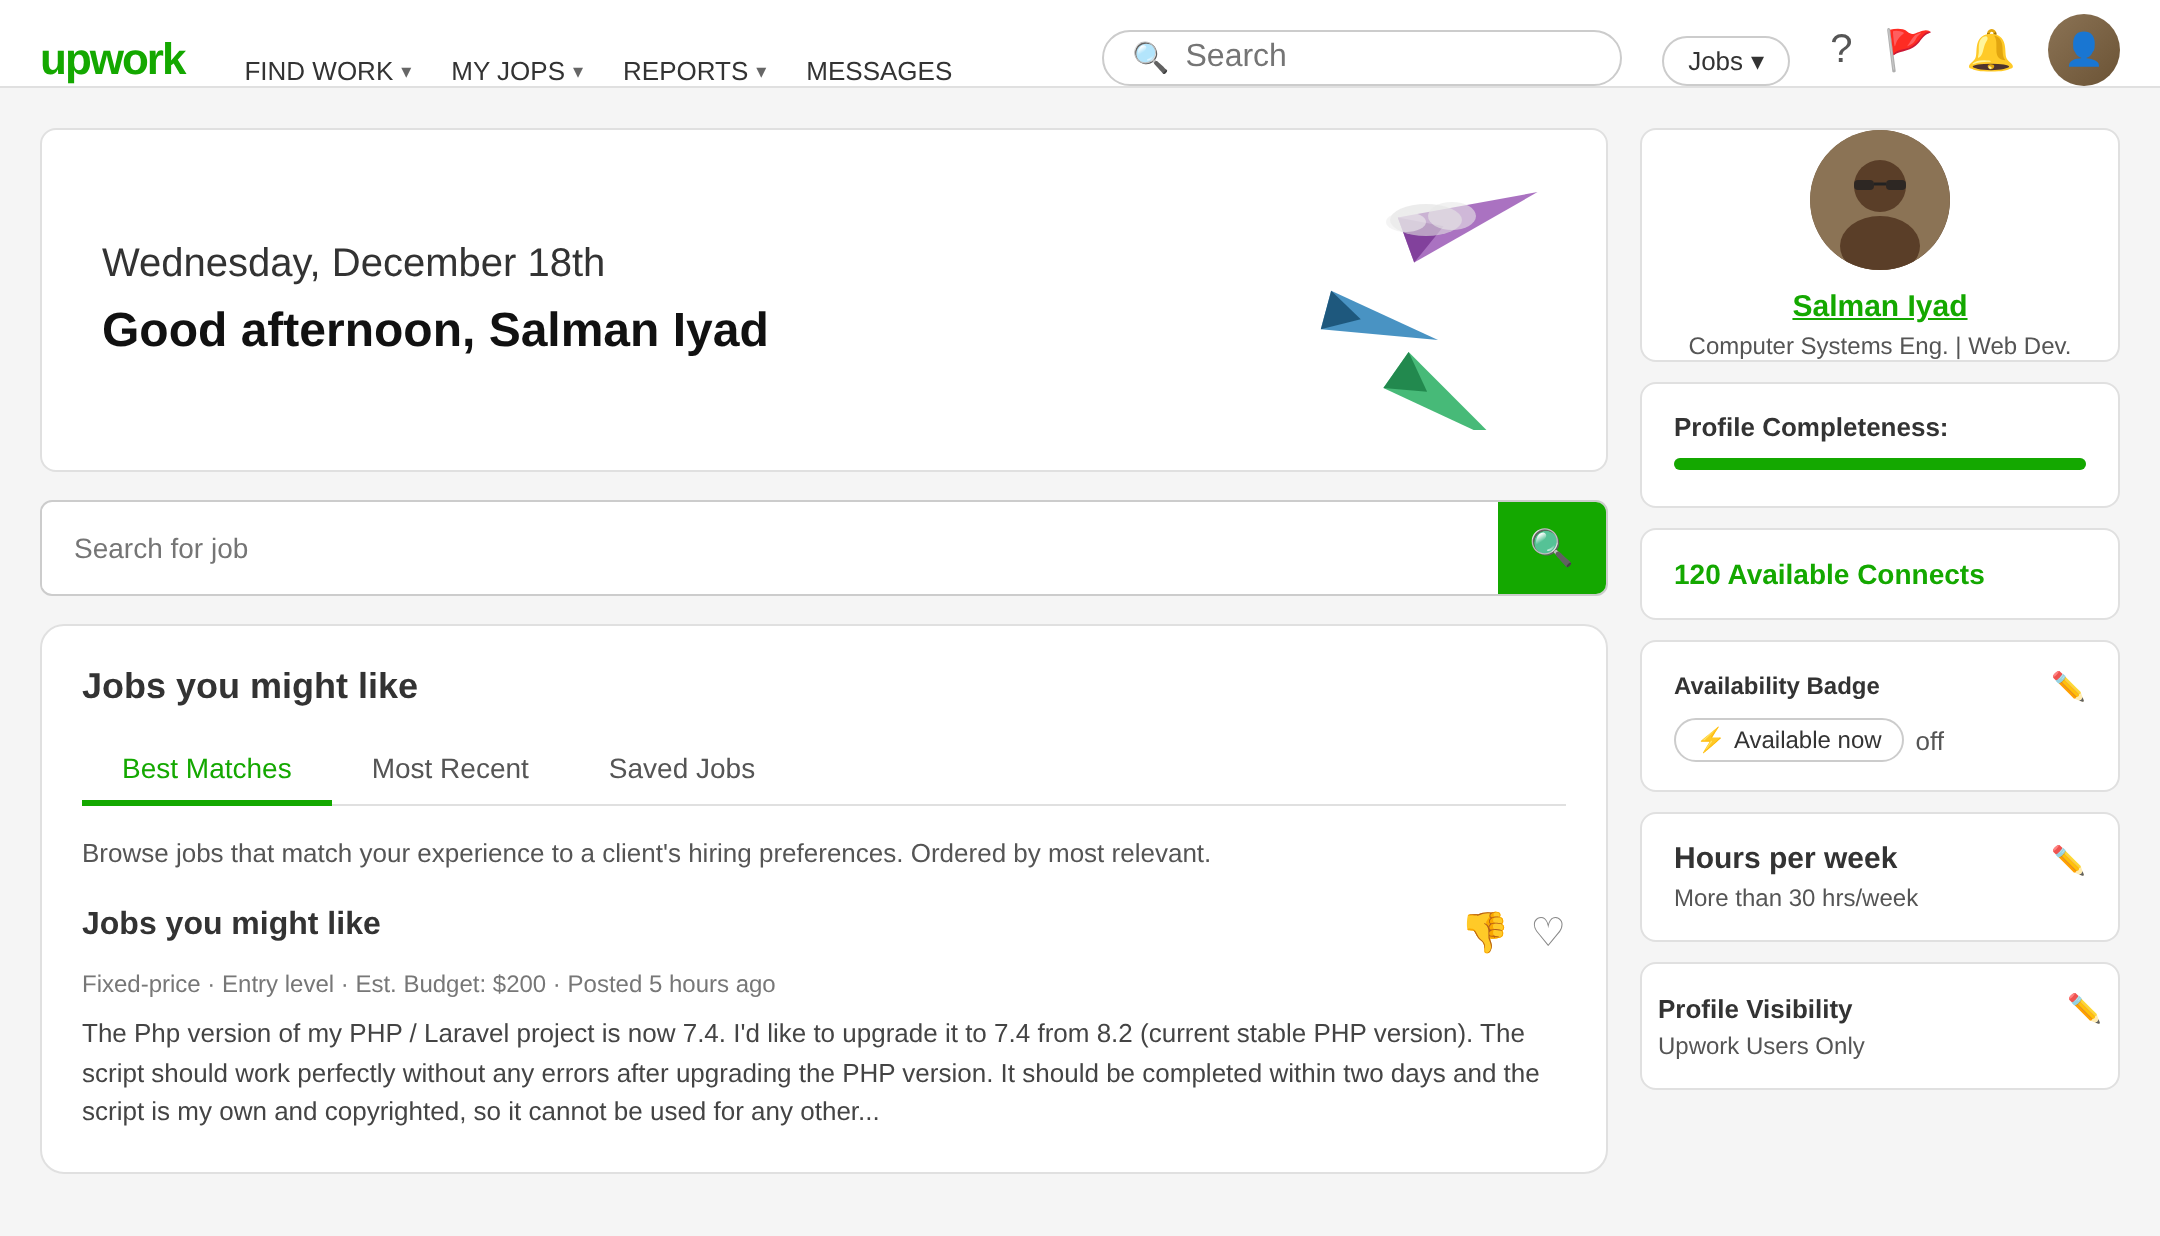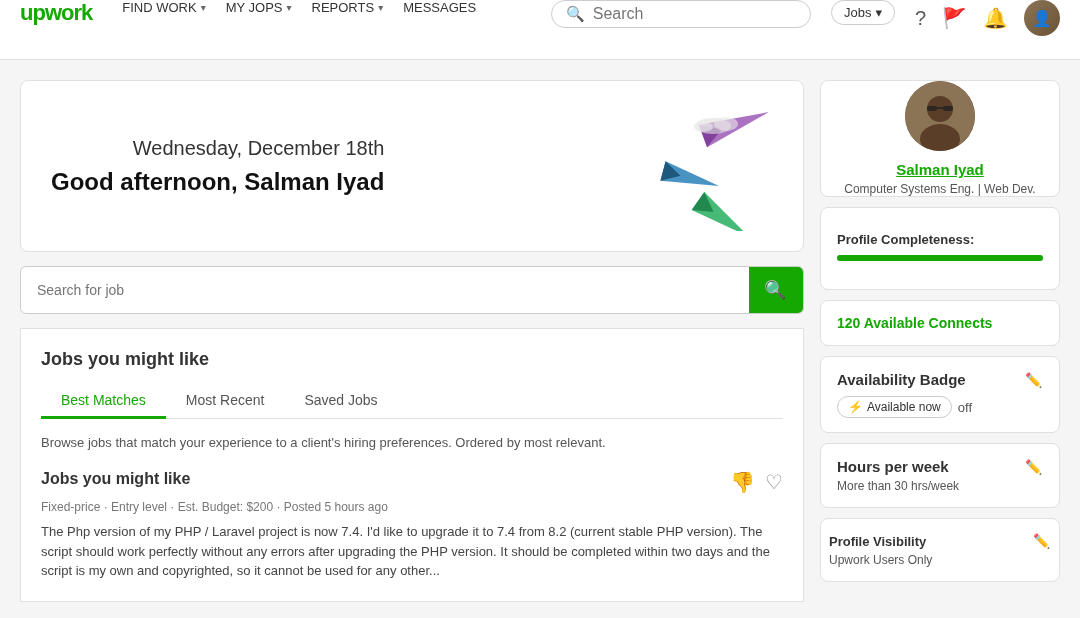--- a/index.html
+++ b/index.html
@@ -3,23 +3,23 @@
   <meta charset="utf-8">
   <style>
     * { box-sizing: border-box; margin: 0; padding: 0; }
     body { font-family: 'Helvetica Neue', Arial, sans-serif; background: #f5f5f5; font-size: 14px; color: #333; }
 
     
     .header {
       background: #fff;
       border-bottom: 1px solid #e0e0e0;
       display: flex;
-      align-items: flex-start;
+      align-items: flex-end;
       padding: 0 20px;
-      height: 60px;
+      height: 44px;
       gap: 20px;
     }
     .logo {
       font-size: 22px;
       font-weight: 900;
       color: #14a800;
       letter-spacing: -1px;
       margin-right: 10px;
     }
     .nav-item {
@@ -102,21 +102,20 @@
     
     .greeting-card {
       background: #fff;
       border: 1px solid #e0e0e0;
       border-radius: 8px;
       padding: 30px 30px 30px 30px;
       display: flex;
       align-items: center;
       justify-content: space-between;
       min-height: 160px;
-      text-align: right;
     }
     .greeting-text {}
     .greeting-date { font-size: 20px; color: #333; margin-bottom: 8px; }
     .greeting-name { font-size: 24px; font-weight: 700; color: #111; }
     .paper-planes { position: relative; width: 150px; height: 110px; flex-shrink: 0; }
 
     
     .search-job-bar {
       display: flex;
       align-items: center;
@@ -141,21 +140,21 @@
       color: #fff;
       font-size: 18px;
       display: flex;
       align-items: center;
     }
 
     
     .jobs-section {
       background: #fff;
       border: 1px solid #e0e0e0;
-      border-radius: 0;
+      border-radius: 12px;
       padding: 20px;
     }
     .jobs-title { font-size: 18px; font-weight: 600; margin-bottom: 14px; }
     .tabs { display: flex; gap: 0; border-bottom: 1px solid #e0e0e0; margin-bottom: 16px; }
     .tab {
       padding: 8px 20px;
       font-size: 14px;
       cursor: pointer;
       color: #555;
       border-bottom: 3px solid transparent;
@@ -193,21 +192,21 @@
       margin-bottom: 10px;
       overflow: hidden;
     }
     .profile-name { font-size: 15px; font-weight: 700; color: #14a800; text-decoration: underline; cursor: pointer; margin-bottom: 4px; }
     .profile-title { font-size: 12px; color: #555; }
 
     .info-card {
       background: #fff;
       border: 1px solid #e0e0e0;
       border-radius: 8px;
-      padding: 24px 16px;
+      padding: 14px 16px;
     }
     .info-card-title { font-size: 13px; font-weight: 600; margin-bottom: 8px; }
     .progress-bar-bg {
       background: #e0e0e0;
       border-radius: 4px;
       height: 6px;
       width: 100%;
       margin-bottom: 4px;
     }
     .progress-bar-fill {
@@ -230,21 +229,21 @@
       border: 1px solid #e0e0e0;
       border-radius: 8px;
       padding: 14px 16px;
     }
     .badge-row {
       display: flex;
       align-items: center;
       justify-content: space-between;
       margin-bottom: 8px;
     }
-    .badge-title { font-size: 15px; font-weight: 600; }
+    .badge-title { font-size: 12px; font-weight: 600; }
     .edit-icon { color: #14a800; cursor: pointer; font-size: 14px; }
     .available-badge {
       display: inline-flex;
       align-items: center;
       gap: 4px;
       border: 1.5px solid #ccc;
       border-radius: 20px;
       padding: 3px 10px;
       font-size: 12px;
       color: #333;

